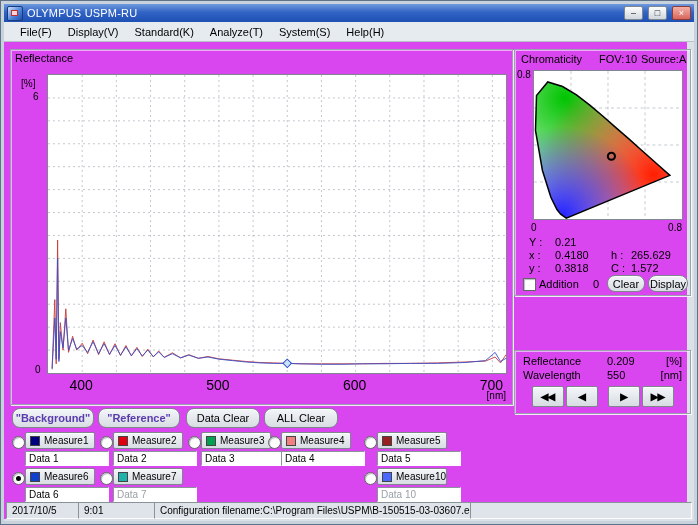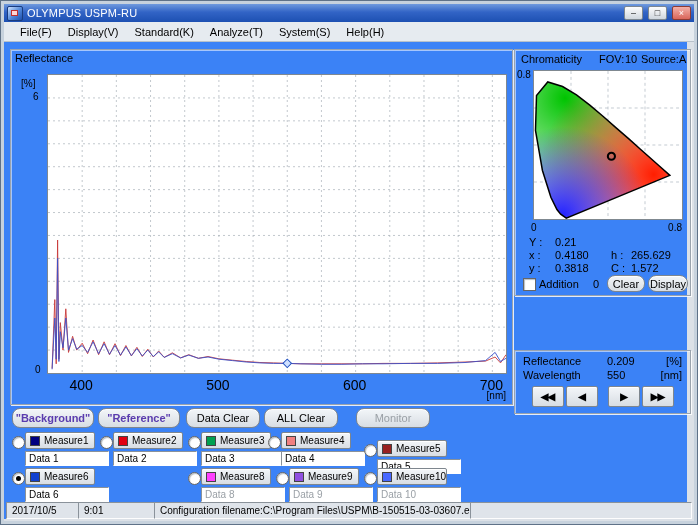--- a/index.html
+++ b/index.html
@@ -6,21 +6,21 @@
   body{width:698px;height:525px;background:#93a4b6;font-family:"Liberation Sans",sans-serif;font-size:11px;color:#000;position:relative;overflow:hidden}
   #window{position:absolute;left:0;top:0;width:690px;height:517px;border:1px solid #5f7288;outline:none;background:#dce1e7;box-shadow:0 0 0 3px #c7d2dd inset;padding:3px;box-sizing:content-box}
   #titlebar{position:relative;height:18px;background:linear-gradient(180deg,#6f9ade 0%,#3264c6 45%,#1d50b2 100%);display:flex;align-items:center;color:#fff;padding:0 3px;gap:4px}
   #titlebar .title{flex:1;font-size:11px;letter-spacing:.2px;white-space:nowrap;overflow:hidden}
   .appicon{width:14px;height:13px;border-radius:2px;background:linear-gradient(135deg,#cfe3ff 0%,#4f86d8 55%,#1c4fae 100%);border:1px solid #1a3c7e;position:relative}
   .appicon::after{content:"";position:absolute;left:3px;top:3px;width:5px;height:4px;background:#ffd5d5;border:1px solid #c03030}
   .winbtn{width:19px;height:14px;font-size:9px;line-height:12px;text-align:center;color:#222;background:linear-gradient(#fdfdfd,#cfd6dd);border:1px solid #7d8790;border-radius:2px;padding:0;margin-left:1px}
   .winbtn.close{background:linear-gradient(#f3b0a8,#d9665a);color:#fff;border-color:#8e3b33}
   #menubar{height:19px;background:#e6ebf0;border-bottom:1px solid #b8c1ca;display:flex;align-items:center;padding-left:8px}
   .menu-item{padding:2px 8px;white-space:nowrap}
-  #client{position:relative;width:683px;height:477px;background:#3b82f6}
+  #client{position:relative;width:683px;height:477px;background:#d946ef}
   .group{position:absolute;border:1px solid #9aa3ad;box-shadow:1px 1px 0 rgba(255,255,255,.85),inset 1px 1px 0 rgba(255,255,255,.55)}
   .lbl{position:absolute;white-space:nowrap}
   .sm{font-size:10px}
   .btn{position:absolute;display:flex;align-items:center;justify-content:center;background:linear-gradient(#f3f6f9,#d8dde3);border:1px solid #7e868e;box-shadow:inset 0 1px 0 #fff;border-radius:8px;font-family:"Liberation Sans",sans-serif;font-size:11px;padding:0;white-space:nowrap}
   .btn.quoted{color:#5a3cae;font-weight:bold}
   .btn.disabled{color:#9aa0a6}
   
   #chart-panel{left:6px;top:7px;width:501px;height:354px}
   #plot{position:absolute;left:36px;top:24px;width:458px;height:298px;background:#fff;border:1px solid #7f8890}
   #x-tick-row{position:absolute;left:36px;top:327px;width:458px;height:12px}
@@ -184,21 +184,20 @@
         <button class="navbtn" style="margin-right:8px">◀</button>
         <button class="navbtn">▶</button>
         <button class="navbtn">▶▶</button>
       </div>
     </div>
 
     <button class="btn quoted" style="left:8px;top:366px;width:82px;height:20px">"Background"</button>
     <button class="btn quoted" style="left:94px;top:366px;width:82px;height:20px">"Reference"</button>
     <button class="btn" style="left:182px;top:366px;width:74px;height:20px">Data Clear</button>
     <button class="btn" style="left:260px;top:366px;width:74px;height:20px">ALL Clear</button>
-    <button class="btn disabled" style="left:352px;top:366px;width:74px;height:20px">Monitor</button>
 
     <div style="position:absolute;left:0;top:0;width:100%;height:100%;pointer-events:none" id="measure-grid">
         <div class="mcell" style="pointer-events: auto; left: 8px; top: 390px;">
           <span class="radio"></span>
           <button class="mbtn">
             <span class="sq" style="background: rgb(0, 0, 128);"></span>
             <span>Measure1</span>
           </button>
           <div class="mfield">Data 1</div>
         </div>
@@ -219,53 +218,45 @@
           <div class="mfield">Data 3</div>
         </div>
         <div class="mcell" style="pointer-events: auto; left: 264px; top: 390px;">
           <span class="radio"></span>
           <button class="mbtn">
             <span class="sq" style="background: rgb(240, 128, 128);"></span>
             <span>Measure4</span>
           </button>
           <div class="mfield">Data 4</div>
         </div>
-        <div class="mcell" style="pointer-events: auto; left: 360px; top: 390px; margin-top: 8px;">
+        <div class="mcell" style="pointer-events: auto; left: 360px; top: 390px;">
           <span class="radio"></span>
           <button class="mbtn">
             <span class="sq" style="background: rgb(152, 32, 32);"></span>
             <span>Measure5</span>
           </button>
           <div class="mfield">Data 5</div>
         </div>
         <div class="mcell" style="pointer-events: auto; left: 8px; top: 426px;">
           <span class="radio">
             <span class="dot"></span>
           </span>
           <button class="mbtn">
             <span class="sq" style="background: rgb(16, 64, 208);"></span>
             <span>Measure6</span>
           </button>
           <div class="mfield">Data 6</div>
         </div>
-        <div class="mcell" style="pointer-events: auto; left: 184px; top: 426px;">
-          <span class="radio"></span>
-          <button class="mbtn">
-            <span class="sq" style="background: rgb(255, 64, 255);"></span>
-            <span>Measure8</span>
-          </button>
-          <div class="mfield dim">Data 8</div>
-        </div>
-        <div class="mcell" style="pointer-events: auto; left: 272px; top: 426px;">
-          <span class="radio"></span>
-          <button class="mbtn">
-            <span class="sq" style="background: rgb(144, 80, 224);"></span>
-            <span>Measure9</span>
-          </button>
-          <div class="mfield dim">Data 9</div>
+        <div class="mcell" style="pointer-events: auto; left: 96px; top: 426px;">
+          <span class="radio"></span>
+          <button class="mbtn">
+            <span class="sq" style="background: rgb(32, 178, 170);"></span>
+            <span>Measure7</span>
+          </button>
+          <div class="mfield dim">Data 7</div>
         </div>
         <div class="mcell" style="pointer-events: auto; left: 360px; top: 426px;">
           <span class="radio"></span>
           <button class="mbtn">
             <span class="sq" style="background: rgb(72, 104, 255);"></span>
             <span>Measure10</span>
           </button>
           <div class="mfield dim">Data 10</div>
         </div>
       </div>

